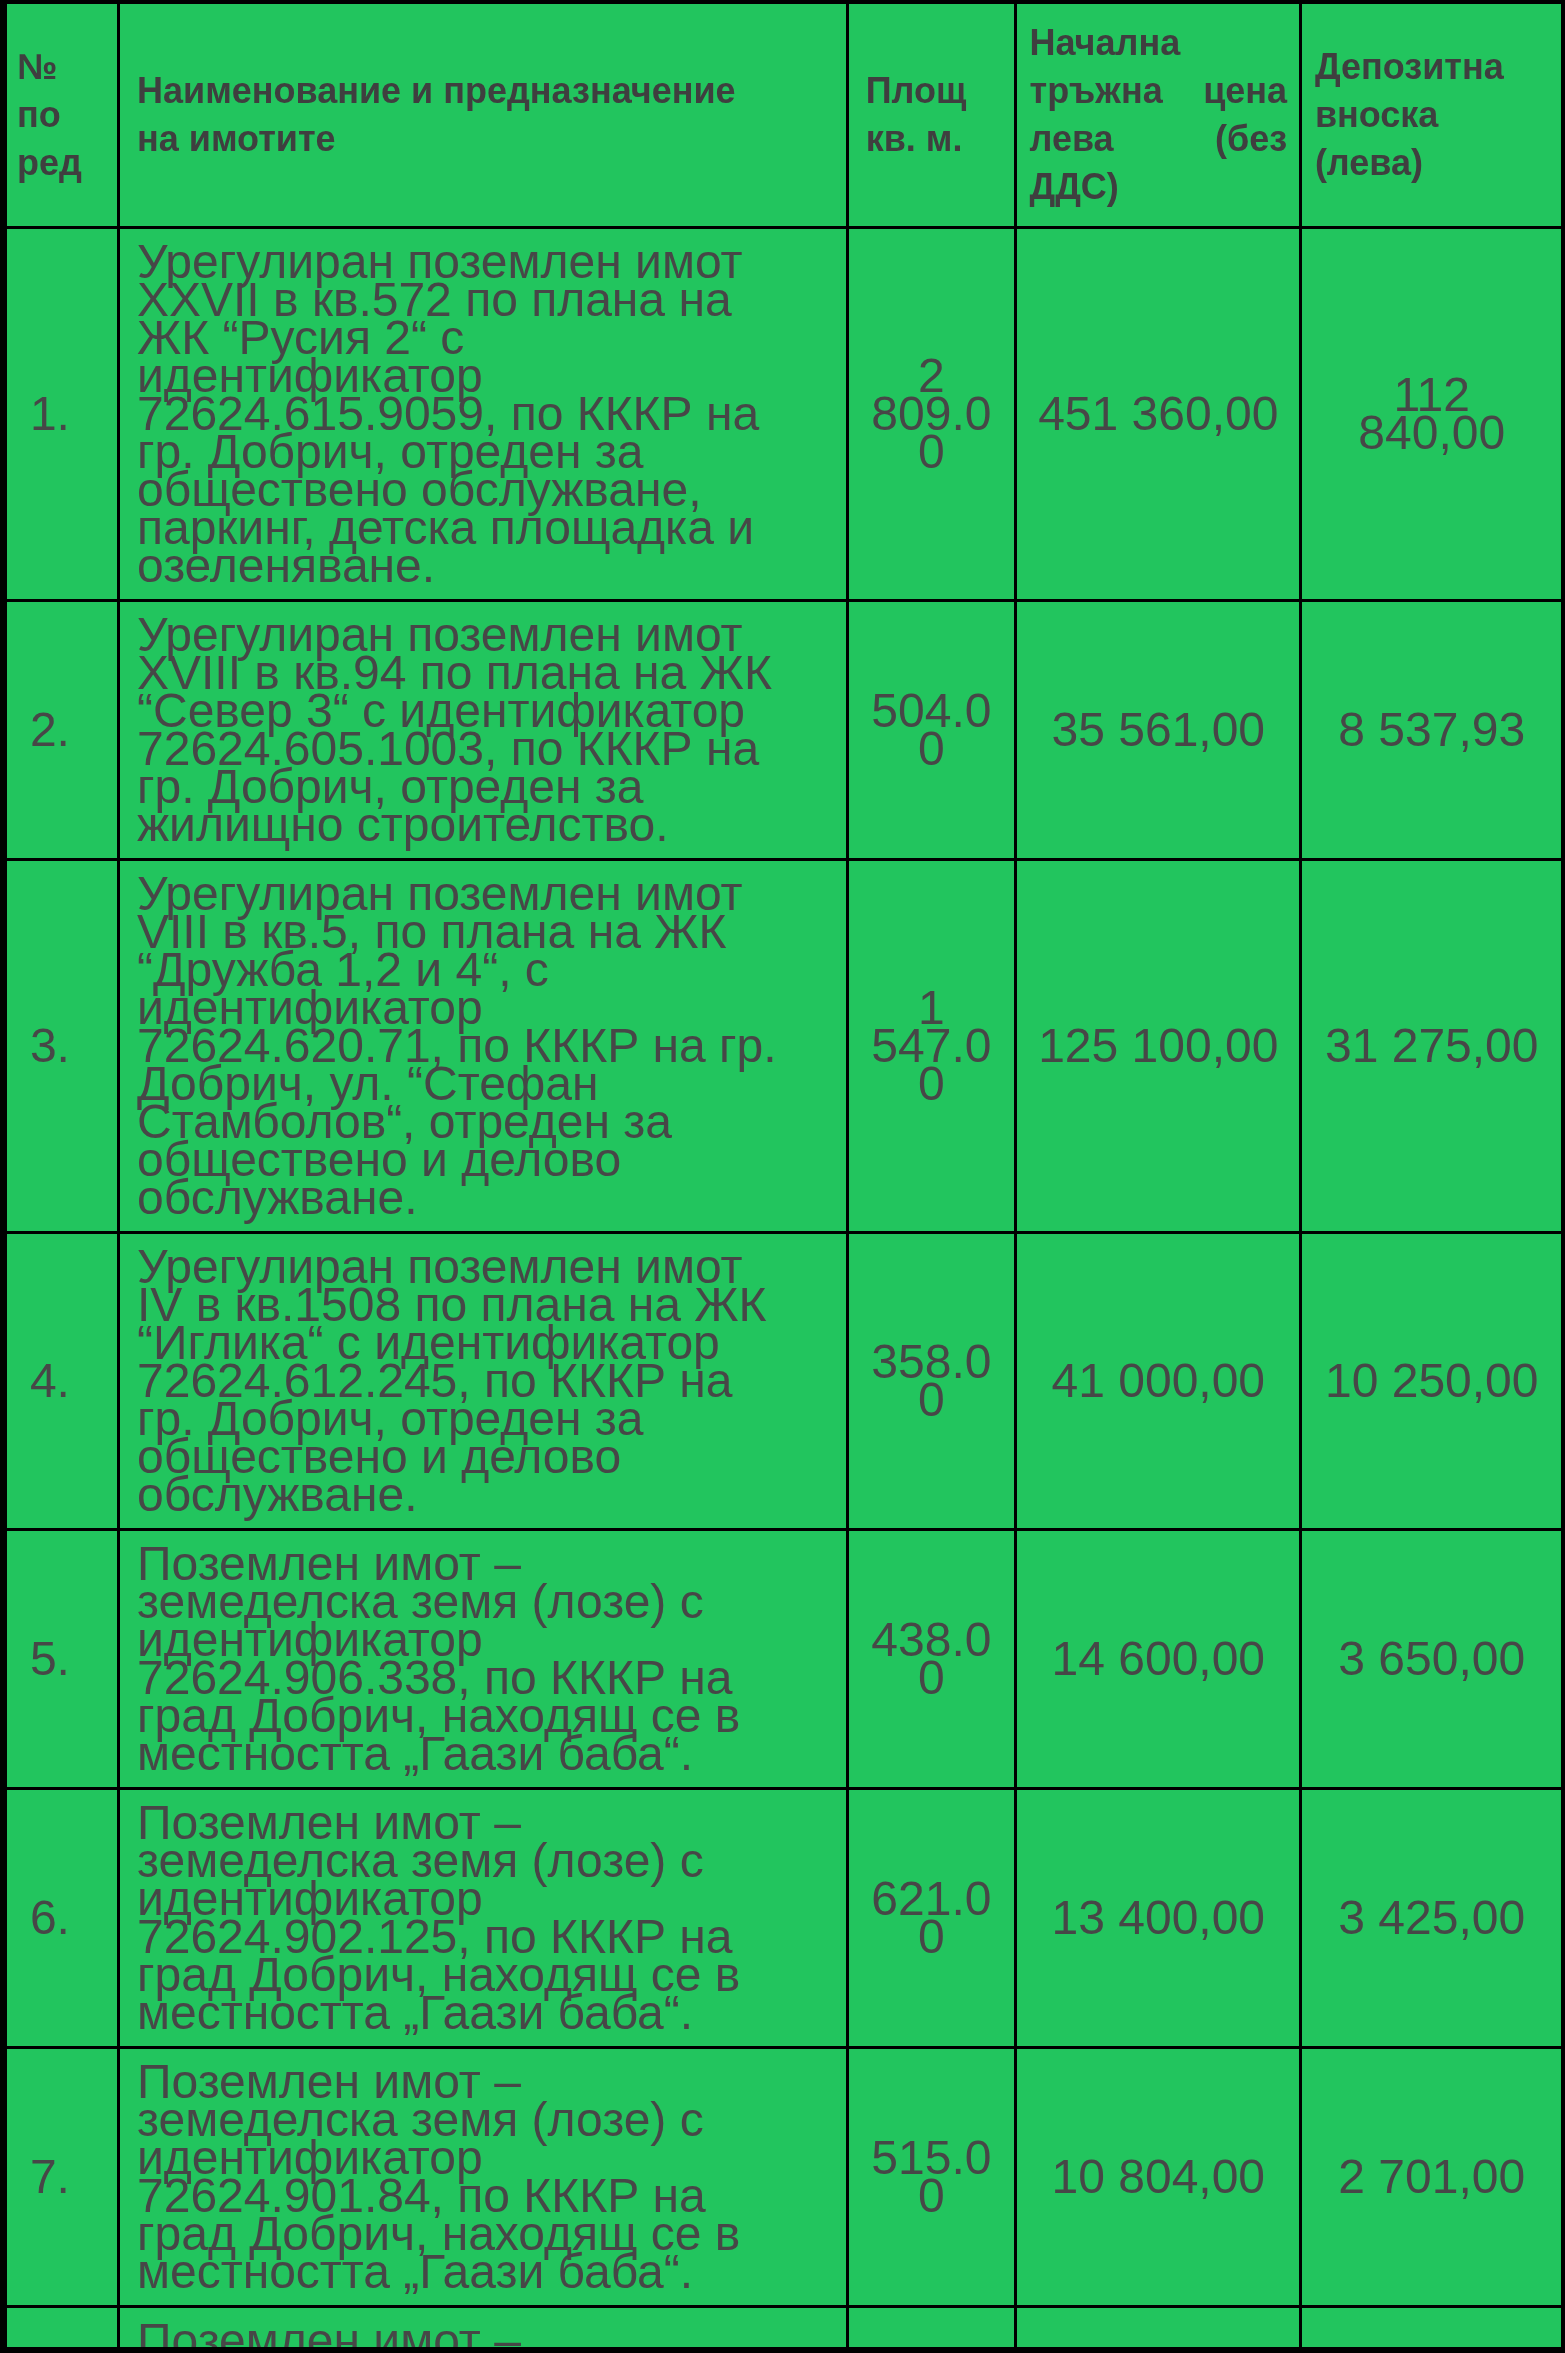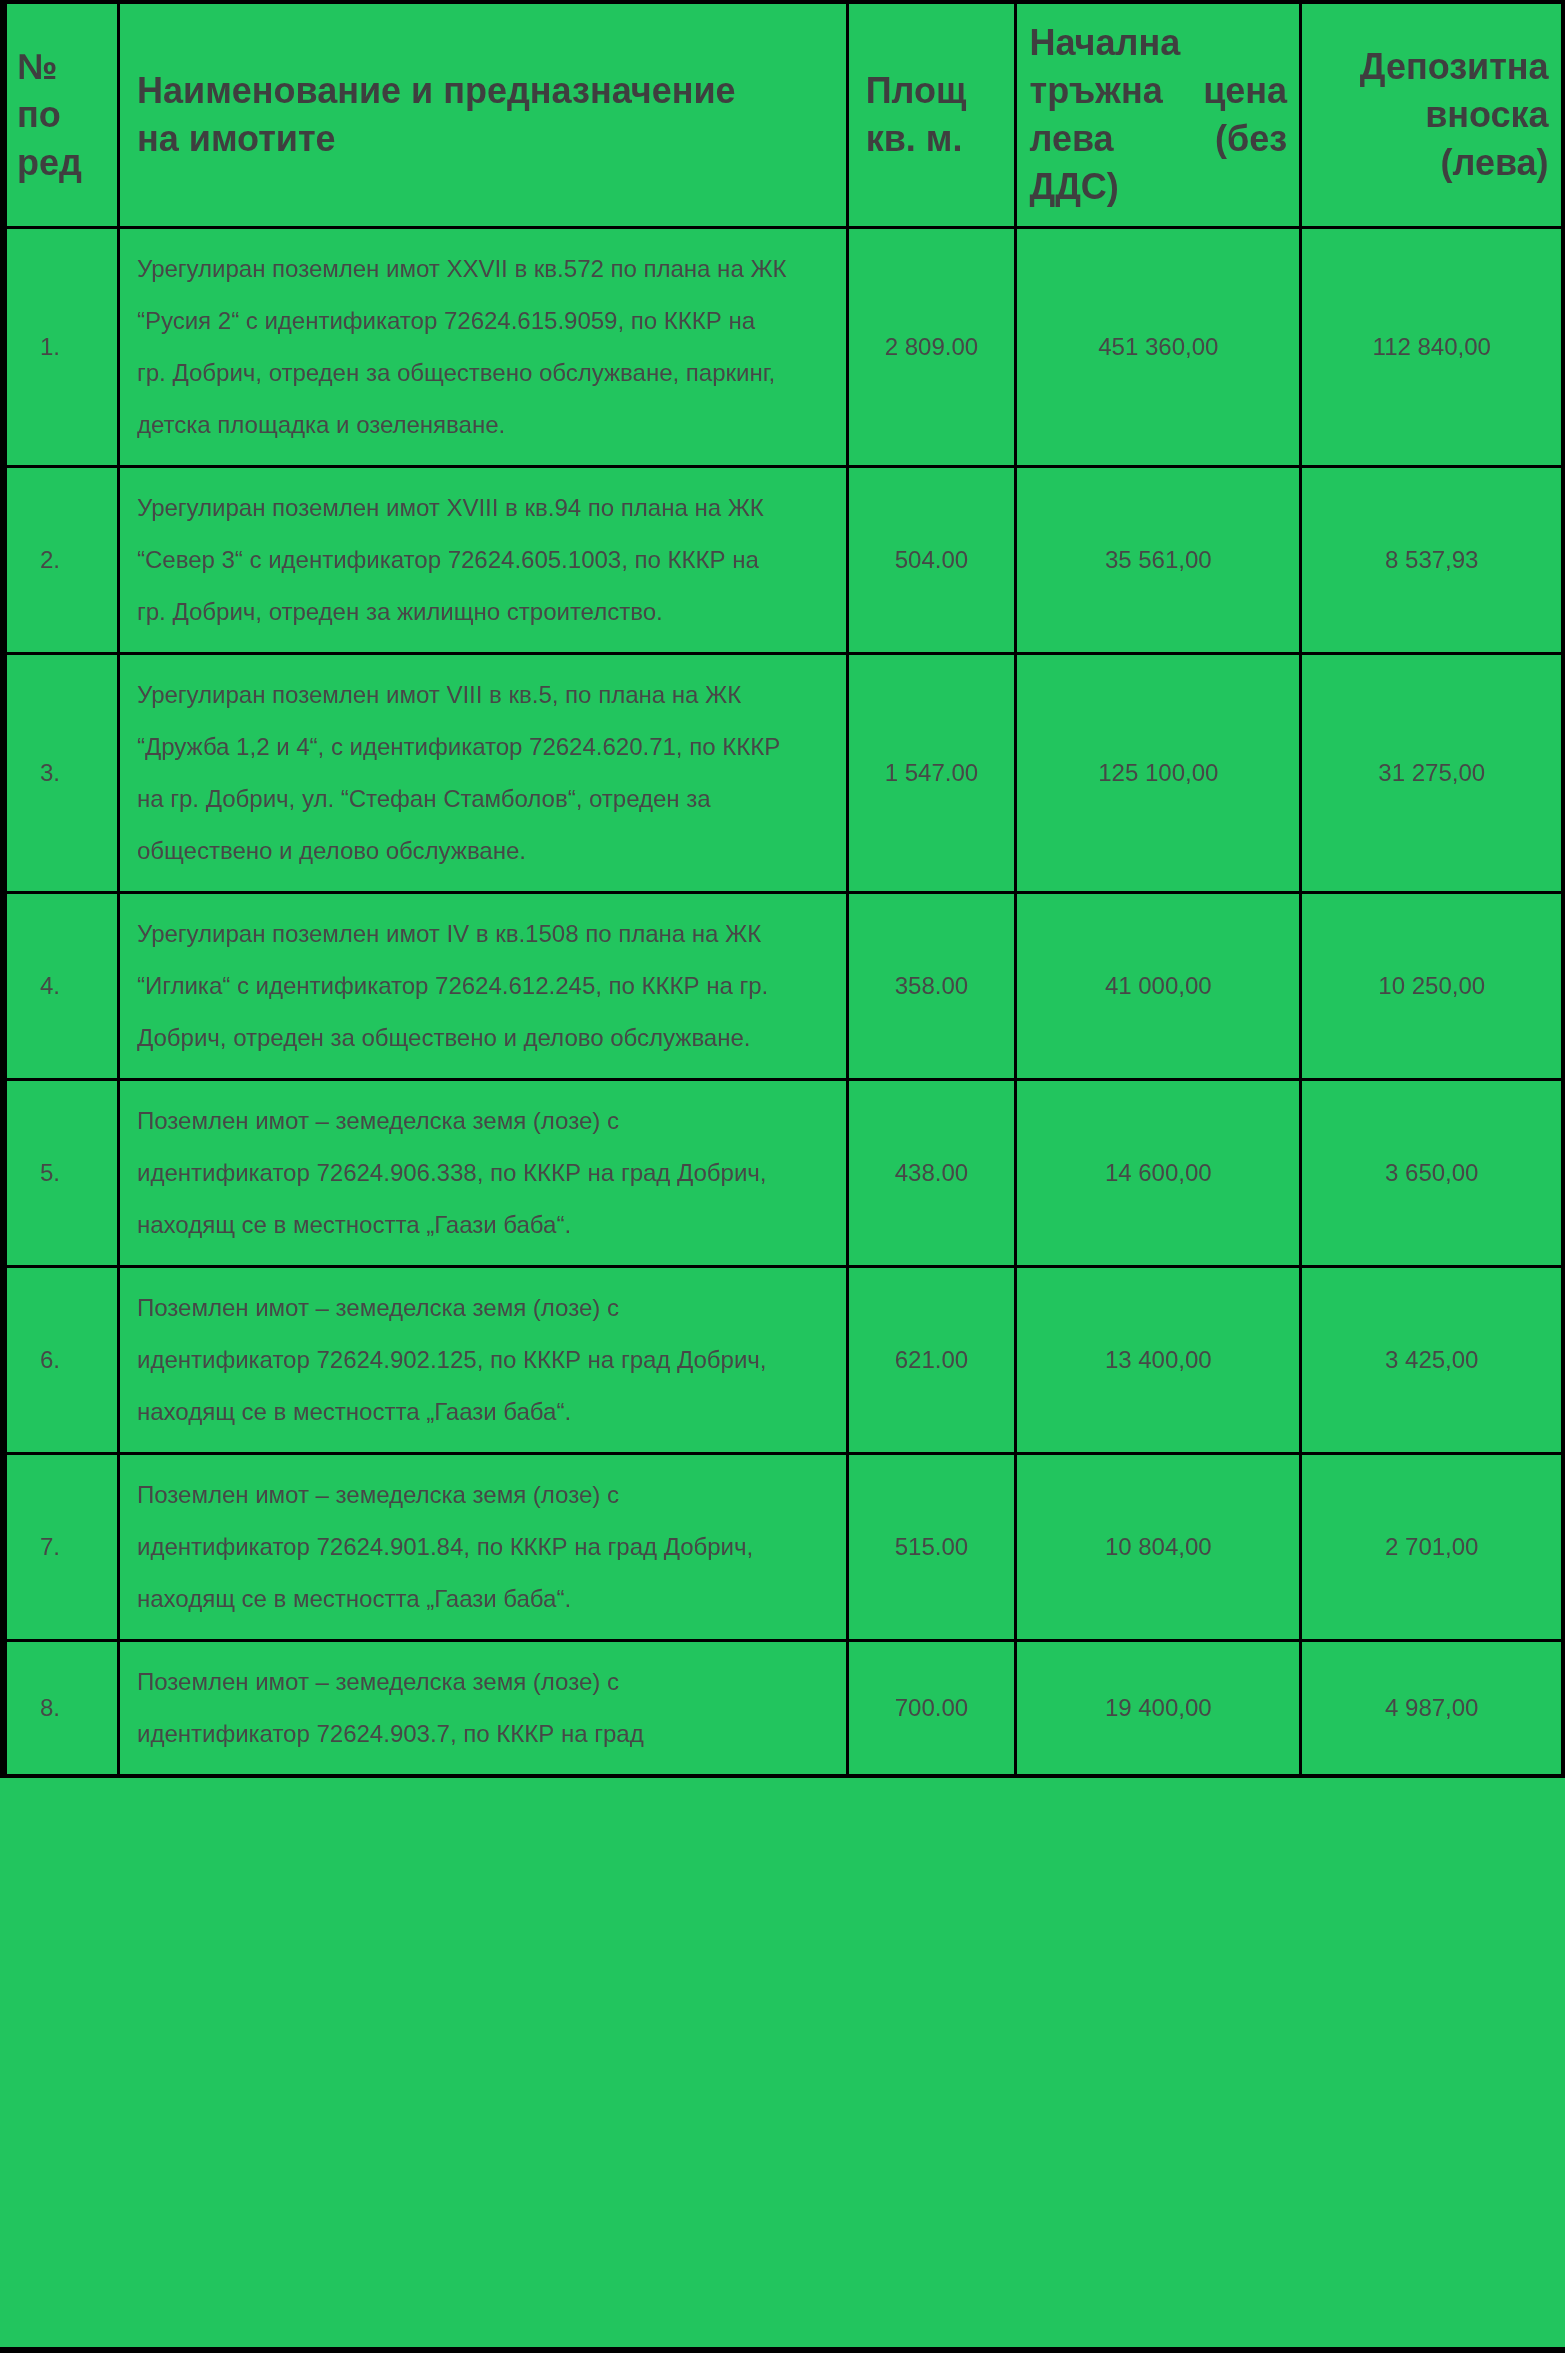--- a/index.html
+++ b/index.html
@@ -30,31 +30,31 @@
   }
   th {
     font-size: 36px;
     font-weight: bold;
     line-height: 48px;
     text-align: left;
     padding: 15px 12.4px;
     color: #3f3f3f;
   }
   td {
-    font-size: 24px;
+    font-size: 48px;
     font-weight: normal;
-    line-height: 52px;
+    line-height: 38px;
     padding: 14px 12.4px;
     color: #474747;
   }
   th.h-num   { padding: 15px 8.3px 15px 10px; }
   th.h-name  { padding: 15px 70px 15px 16.6px; }
   th.h-area  { padding: 15px 17px; }
   th.h-price { text-align: justify; padding: 15px 12.4px; }
-  th.h-dep   { padding: 15px 12.4px; text-align: right; }
+  th.h-dep   { padding: 15px 12.4px; }
 
   td.num-cell {
     text-align: center;
     padding-right: 37px;
   }
   td.desc-cell {
     padding: 14px 58px 14px 16.6px;
   }
   td.area-cell,
   td.price-cell,

